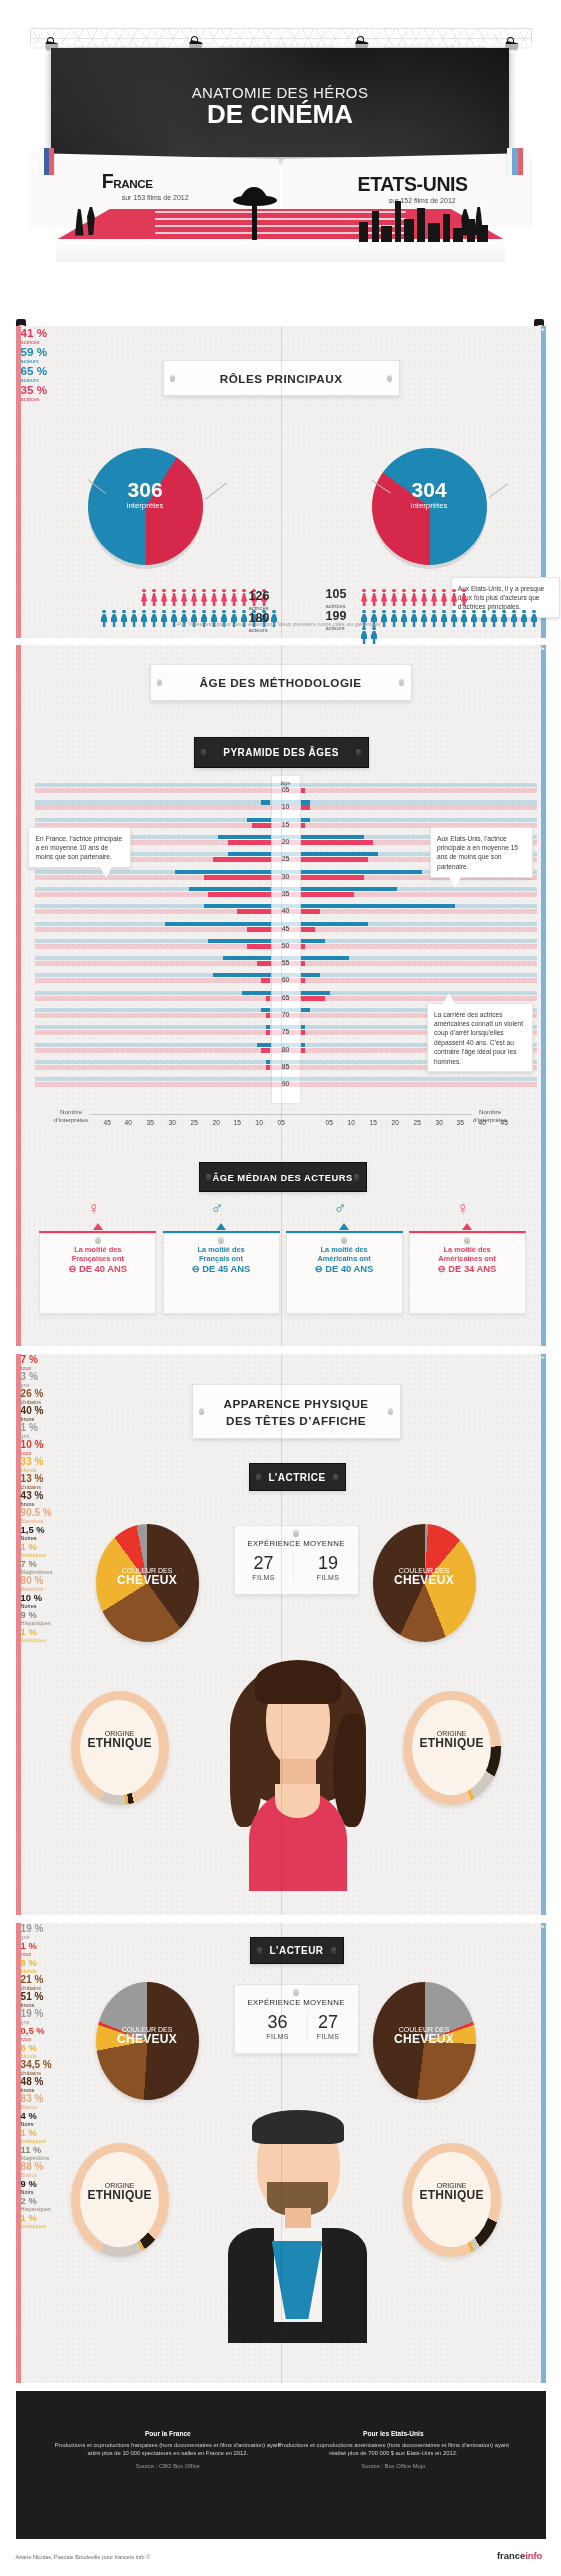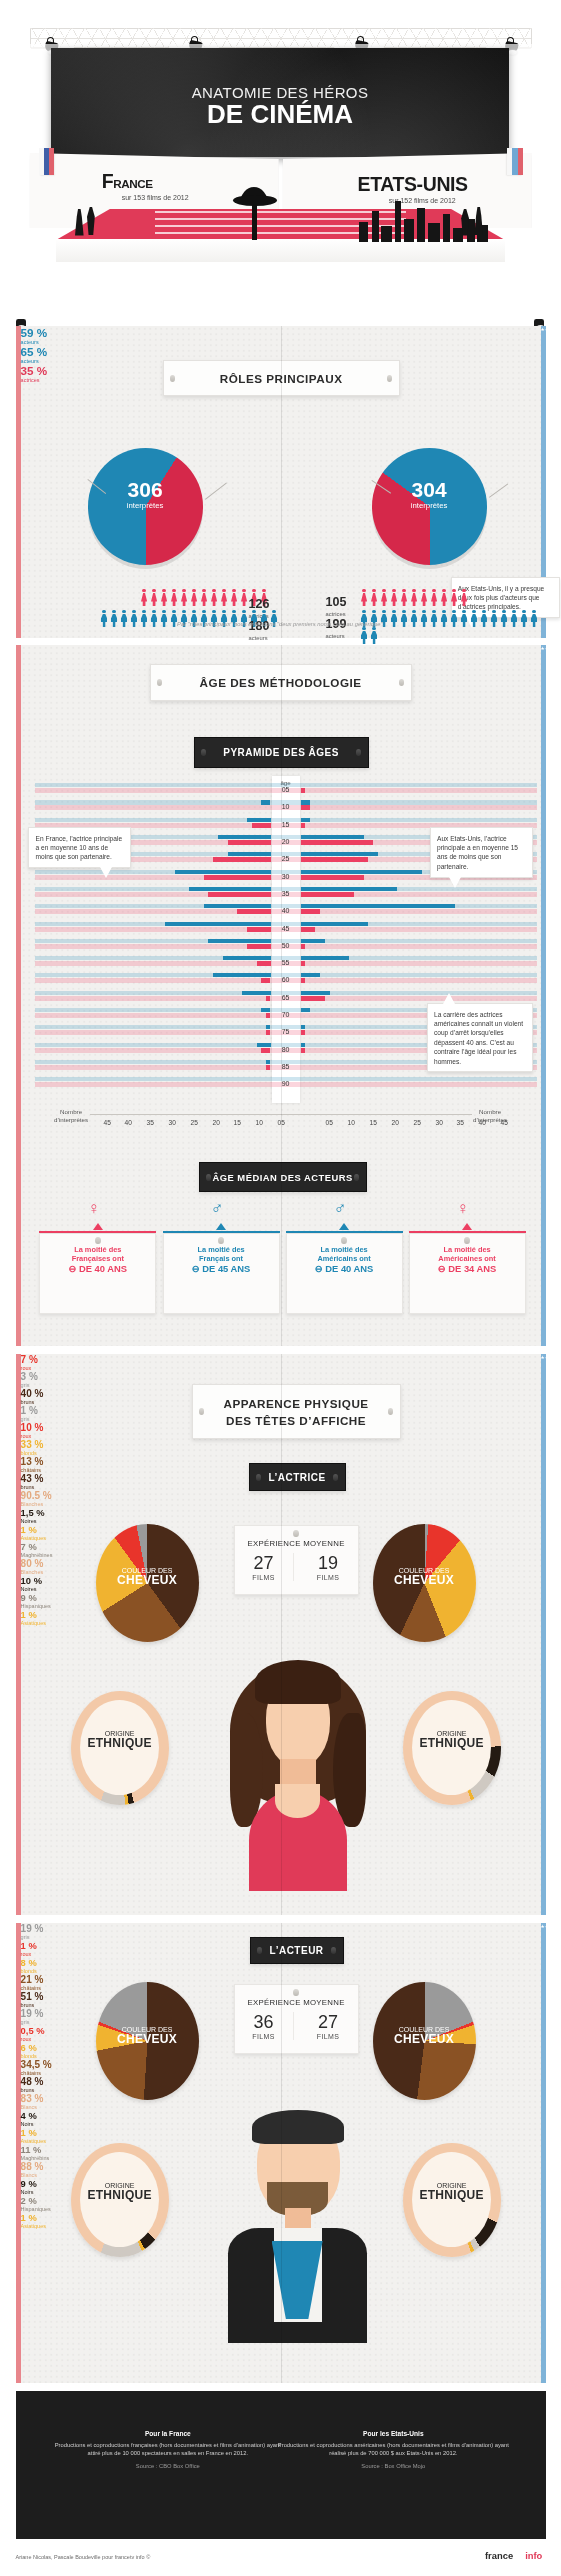--- a/index.html
+++ b/index.html
@@ -122,21 +122,21 @@
 
   .ppl{position:absolute;font-size:0;letter-spacing:0;}
   .ppl span{display:inline-block;width:10px;height:17px;position:relative;}
   .fig-w, .fig-m{position:absolute;left:1.6px;top:0;width:7px;height:17px;}
   .fig-w:before{content:"";position:absolute;left:2.3px;top:0;width:3.1px;height:3.1px;border-radius:50%;background:#ec3f62;}
   .fig-w:after{content:"";position:absolute;left:0.8px;top:3.9px;width:6.2px;height:13.2px;background:#ec3f62;
     clip-path:polygon(35% 0,65% 0,100% 65%,72% 65%,72% 100%,28% 100%,28% 65%,0 65%);}
   .fig-m:before{content:"";position:absolute;left:2.3px;top:0;width:3.1px;height:3.1px;border-radius:50%;background:#1f87b4;}
   .fig-m:after{content:"";position:absolute;left:0.8px;top:3.9px;width:6.2px;height:13.2px;background:#1f87b4;
     clip-path:polygon(30% 0,70% 0,100% 35%,100% 62%,70% 62%,70% 100%,30% 100%,30% 62%,0 62%,0 35%);}
-  .cnt{position:absolute;font-size:12.5px;font-weight:bold;color:#2b2b2b;line-height:11.7px;margin-top:8px;}
+  .cnt{position:absolute;font-size:12.5px;font-weight:bold;color:#2b2b2b;line-height:11.7px;}
   .cnt small{display:block;font-size:5.8px;font-weight:normal;color:#5a5a5a;}
 
   .note{position:absolute;left:0;right:0;text-align:center;font-size:5.8px;color:#9a9a9a;font-style:italic;}
 
   
   .pyr{position:absolute;}
   .prow{position:absolute;left:0;width:100%;height:12.5px;}
   .bar{position:absolute;height:4.7px;}
   .bar.m{background:#1f87b4;top:0.8px;}
   .bar.f{background:#ec3f62;top:6.2px;}
@@ -178,21 +178,21 @@
 
   
   .method{position:absolute;left:15.6px;width:530px;background:#1d1d1d;color:#e6e6e6;}
   .mtitle{position:absolute;left:0;right:0;top:12.5px;text-align:center;font-size:9.4px;
     font-weight:bold;letter-spacing:0.8px;color:#fff;}
   .mcol{position:absolute;top:39px;width:45%;font-size:5.8px;line-height:8.2px;text-align:center;color:#cfcfcf;}
   .mcol b{display:block;font-size:6.6px;color:#fff;margin-bottom:2.3px;}
   .mcol .src{display:block;margin-top:4.7px;color:#9a9a9a;}
   .credit{position:absolute;left:15.6px;bottom:4.7px;font-size:5.5px;color:#6b6b6b;}
   .fiLogo{position:absolute;right:18.7px;bottom:3.1px;font-size:9.4px;font-weight:bold;color:#2b2b2b;}
-  .fiLogo i{color:#e03a58;font-style:normal;margin-left:12px;}
+  .fiLogo i{color:#e03a58;font-style:normal;}
 </style>
 </head>
 <body>
 
 <div class="page">
 
   <div class="stage">
     <div class="truss"></div>
     <div class="truss-x"></div>
 
@@ -290,20 +290,24 @@
         <span>RÔLES PRINCIPAUX</span>
         <span class="scr r"></span>
     </div>
 
     <div class="pieshadow" style="left:67px;top:126px;width:115px;height:117px;"></div>
     <div class="pie" style="left:67px;top:122px;width:115px;height:117px;
          background:conic-gradient(from 180deg,#1f87b4 0 59%,#d5284a 59% 100%);"></div>
     <div class="piectr" style="left:67px;top:153px;width:115px;">
       <div class="pieNum">306</div>
       <div class="pieLbl">interprètes</div>
+    </div>
+    <div class="pct red" style="left:36px;top:134px;font-size:11.7px;">
+      <span>41 %</span>
+      <div class="sub">actrices</div>
     </div>
     <div class="pct blue" style="left:212px;top:134px;font-size:11.7px;">
       <span>59 %</span>
       <div class="sub">acteurs</div>
     </div>
     <div class="lead" style="left:67px;top:153px;width:23.4px;transform:rotate(38deg);"></div>
     <div class="lead" style="left:184px;top:173px;width:26.5px;transform:rotate(-38deg);"></div>
 
     <div class="pieshadow" style="left:351px;top:126px;width:115px;height:117px;"></div>
     <div class="pie" style="left:351px;top:122px;width:115px;height:117px;
@@ -671,20 +675,23 @@
     <div class="hplbl" style="left:75px;top:213px;width:103px;">
       <span>COULEUR DES</span><br>
       <b>CHEVEUX</b>
     </div>
     <div class="pct" style="left:70px;top:118px;color:#e8342b;font-size:10px;">
       <span>7 %</span>
       <div class="sub">roux</div></div>
     <div class="pct" style="left:111px;top:118px;color:#9a9a9a;font-size:10px;">
       <span>3 %</span>
       <div class="sub">gris</div></div>
+    <div class="pct" style="left:65px;top:285px;color:#8a5224;font-size:10px;">
+      <span>26 %</span>
+      <div class="sub">châtains</div></div>
     <div class="pct" style="left:195px;top:249px;color:#4a2a18;font-size:10px;">
       <span>40 %</span>
       <div class="sub">bruns</div></div>
 
     <div class="hp" style="left:352px;top:170px;width:103px;height:118px;
          background:conic-gradient(#4a2a18 0 43%,#8a5224 43% 56%,#f0b330 56% 89%,#e8342b 89% 99%,#9a9a9a 99% 100%);
          box-shadow:0 2.3px 4.7px rgba(0,0,0,.12);transform:scaleX(-1);"></div>
     <div class="hplbl" style="left:352px;top:213px;width:103px;">
       <span>COULEUR DES</span><br>
       <b>CHEVEUX</b>
@@ -766,21 +773,21 @@
 
     <div class="plaque dark" style="left:229px;top:14px;width:94px;height:26.5px;font-size:10px;">
       <span class="scr l"></span>
         <span>L’ACTEUR</span>
         <span class="scr r"></span>
     </div>
 
     <div class="expbox" style="left:213px;top:61px;width:125px;height:70px;">
       <div class="scrw"></div>
       <div class="t">EXPÉRIENCE MOYENNE</div>
-      <div class="filmcell" style="left:0;border-right:0.8px solid #eceae7;">
+      <div class="filmcell" style="left:14px;border-right:0.8px solid #eceae7;">
         <div class="n">36</div>
         <div class="u">FILMS</div>
       </div>
       <div class="filmcell" style="right:0;">
         <div class="n">27</div>
         <div class="u">FILMS</div>
       </div>
     </div>
 
     <div class="hp" style="left:75px;top:59px;width:103px;height:118px;

